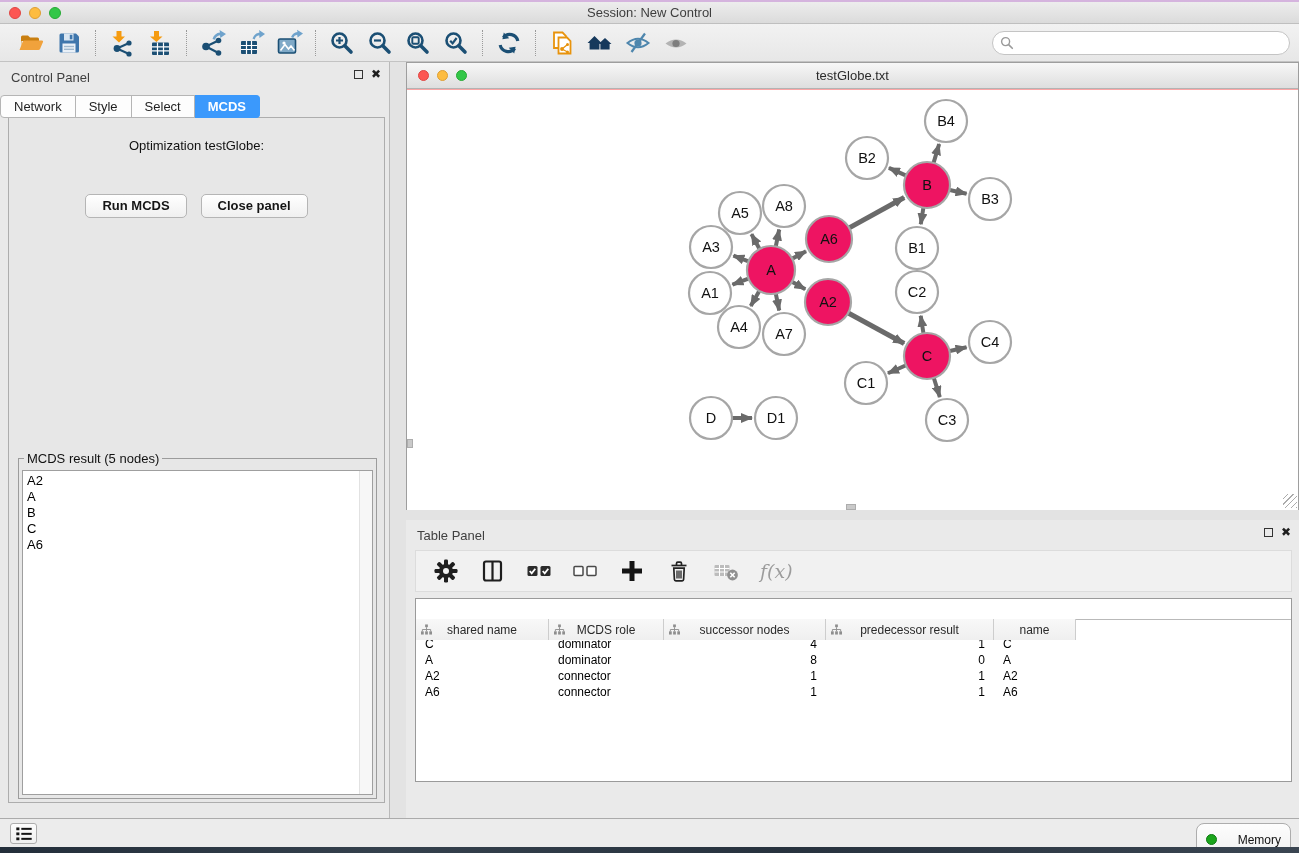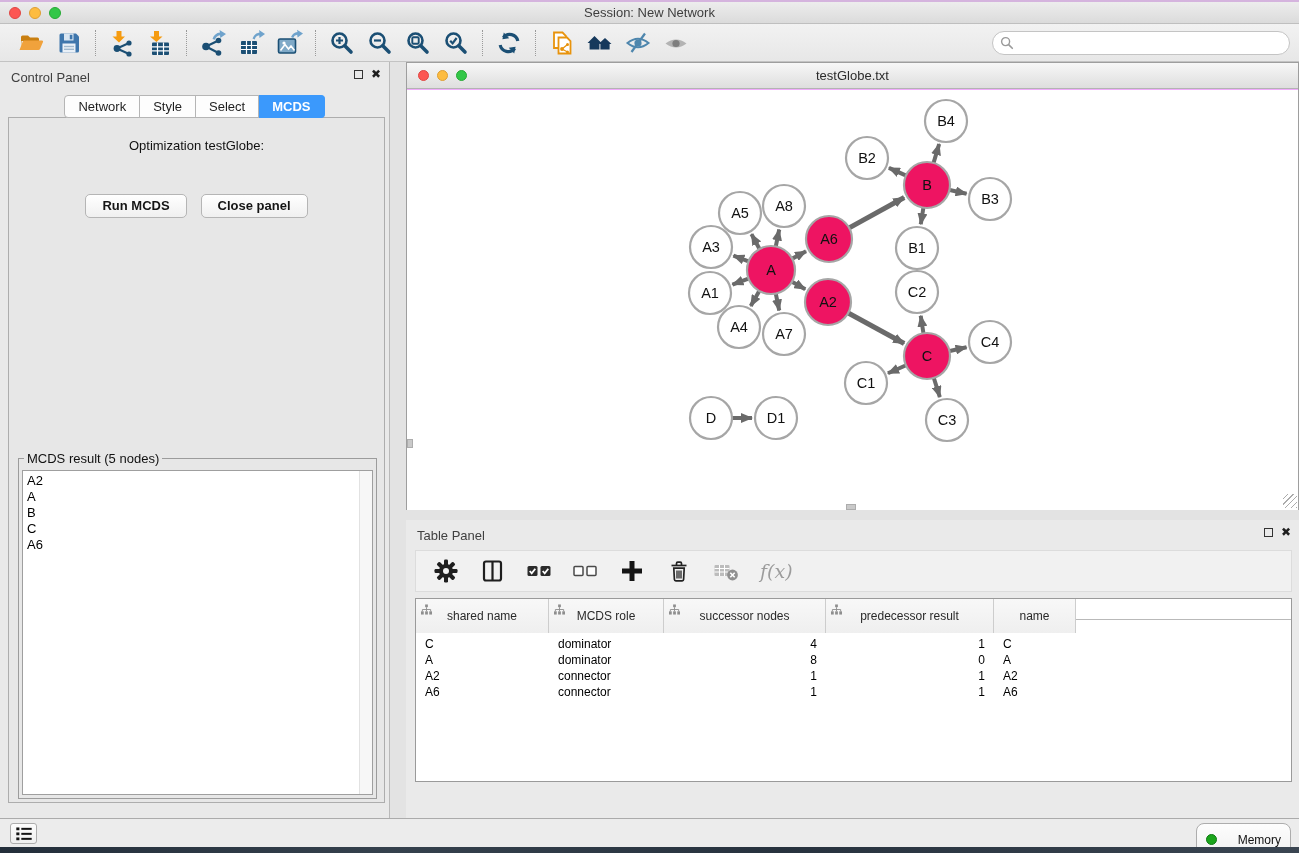--- a/index.html
+++ b/index.html
@@ -34,21 +34,21 @@
 
   
   .control-panel { position:absolute; left:0; top:62px; width:390px; height:756px;
     background:#E9E9E9; border-right:1px solid #B9B9B9; }
   .panel-head { position:absolute; left:0; top:0; width:100%; height:26px; }
   .panel-head .panel-title { position:absolute; left:11px; top:8px; font-size:13px; color:#404040; }
   .panel-head .panel-btns { position:absolute; right:8px; top:7px; display:flex; gap:8px; align-items:center; }
   .float-box { width:9px; height:9px; border:1.4px solid #333; display:inline-block; }
   .close-x { font-size:12px; font-weight:bold; color:#1E1E1E; line-height:10px; }
 
-  .cp-tabs { position:absolute; left:0; top:33px; width:100%; display:flex; justify-content:center; z-index:3; }
+  .cp-tabs { position:absolute; left:0; top:33px; width:100%; display:flex; z-index:3; }
   .seg-tab { height:23px; line-height:21px; padding:0 13px; background:#FDFDFD; border:1px solid #B5B5B5;
     border-left:none; font-size:13px; color:#1F1F1F; }
   .seg-tab:first-child { border-left:1px solid #B5B5B5; border-radius:4px 0 0 4px; }
   .seg-tab:last-child { border-radius:0 4px 4px 0; }
   .seg-tab.active { color:#fff; font-weight:bold; }
 
   .cp-box { position:absolute; left:8px; top:55px; width:377px; height:686px;
     border:1px solid #ADADAD; background:#E7E7E7; z-index:1; }
   .opt-label { position:absolute; left:0; width:100%; top:20px; text-align:center; font-size:13px; color:#111; }
   .dropdown { position:absolute; left:32px; top:42px; width:313px; height:24px; background:#fff;
@@ -62,41 +62,41 @@
     border-radius:5px; font-size:13px; color:#151515; line-height:22px; }
 
   .result-box { position:absolute; left:9px; top:340px; width:359px; height:341px; border:1px solid #9C9C9C; }
   .result-legend { position:absolute; top:-8px; left:5px; background:#E7E7E7; padding:0 3px; font-size:13px; color:#111; }
   .result-list { position:absolute; left:3px; right:3px; top:11px; bottom:3px; background:#fff; border:1px solid #9F9F9F; overflow:hidden; }
   .result-item { font-size:13px; line-height:16px; padding-left:4px; color:#000; }
   .result-scroll { position:absolute; right:0; top:0; bottom:0; width:13px; background:#F7F7F7; border-left:1px solid #E2E2E2; }
 
   
   .net-window { position:absolute; left:406px; top:62px; width:893px; height:448px;
-    background:#f0abfc; border:1px solid #9E9E9E; }
+    background:#fca5a5; border:1px solid #9E9E9E; }
   .net-titlebar { position:absolute; left:0; top:0; width:100%; height:26px;
     background:linear-gradient(#F7F7F7,#DEDEDE); border-bottom:1px solid #B3B3B3; }
   .net-titlebar .lights { top:7px; left:11px; }
   .net-titlebar .light { width:11px; height:11px; }
   .net-title { position:absolute; left:0; right:0; top:5px; text-align:center; font-size:13px; color:#2B2B2B; }
   .net-canvas { position:absolute; left:0; top:27px; width:891px; height:420px; background:#fff; }
   .grip-left { position:absolute; left:0px; top:349px; width:6px; height:9px; background:#C9C9C9; border:1px solid #ADADAD; }
   .grip-bottom { position:absolute; left:439px; bottom:0px; width:10px; height:6px; background:#C9C9C9; border:1px solid #ADADAD; }
   .resize-grip { position:absolute; right:1px; bottom:1px; width:14px; height:14px;
     background:repeating-linear-gradient(135deg, transparent 0 3px, #ABABAB 3px 4px); }
 
   
   .table-panel { position:absolute; left:406px; top:520px; width:893px; height:298px; background:#EAEAEA; }
   .tp-toolbar { position:absolute; left:9px; right:7px; top:30px; height:42px; background:#F1F1F1;
     border:1px solid #DCDCDC; display:flex; align-items:center; gap:21px; padding-left:17px; }
   .fx { font-family:"DejaVu Serif","Liberation Serif",serif; font-style:italic; font-size:19px; color:#9C9C9C; }
   .tp-table { position:absolute; left:9px; right:7px; top:78px; height:184px; background:#fff; border:1px solid #9A9A9A; overflow:hidden; }
   .thead { display:flex; height:21px; border-bottom:1px solid #B9B9B9; background:#fff; }
-  .th { position:relative; height:34px; background:linear-gradient(#F8F8F8,#EFEFEF); border-right:1px solid #CDCDCD;
-    font-size:12px; color:#2A2A2A; display:flex; align-items:center; justify-content:center; }
+  .th { position:relative; height:21px; background:linear-gradient(#F8F8F8,#EFEFEF); border-right:1px solid #CDCDCD;
+    font-size:12px; color:#2A2A2A; display:flex; align-items:center; justify-content:center;margin-top:20px; }
   .th svg { position:absolute; left:5px; top:5px; }
   .tr { display:flex; height:16px; }
   .td { font-size:12px; color:#000; line-height:16px; padding:0 9px; white-space:nowrap; overflow:hidden; }
   .td.right { text-align:right; }
   .tp-tabs { position:absolute; left:0; width:100%; top:269px; display:flex; justify-content:center; }
 
   
   .statusbar { position:absolute; left:0; top:818px; width:100%; height:29px; background:#ECECEC; border-top:1px solid #ABABAB; }
   .list-btn { position:absolute; left:10px; top:4px; width:27px; height:21px; background:linear-gradient(#FDFDFD,#EFEFEF);
     border:1px solid #ADADAD; border-radius:3px; display:flex; align-items:center; justify-content:center; }
@@ -110,21 +110,21 @@
 
 <div class="screen">
   <div class="desktop-top"></div>
 
   <div class="titlebar">
     <div class="lights">
       <div class="light red"></div>
       <div class="light yellow"></div>
       <div class="light green"></div>
     </div>
-    <div class="title">Session: New Network</div>
+    <div class="title">Session: New Control</div>
   </div>
 
   <div class="toolbar">
     <div class="tbtn">
       <svg width="28" height="28" viewBox="0 0 28 28">
         <path d="M4 19 V8 q0-1.5 1.5-1.5 h5.5 l2 2 h7.5 q1.5 0 1.5 1.5 v2 H4.5 Z" fill="#C97F10"></path>
         <path d="M2.5 21 L5.8 12.5 q.4-1 1.5-1 H25 q1.6 0 1 1.5 L23 20 q-.4 1-1.6 1 Z" fill="#F0A23C"></path>
       </svg>
     </div>
     <div class="tbtn">

